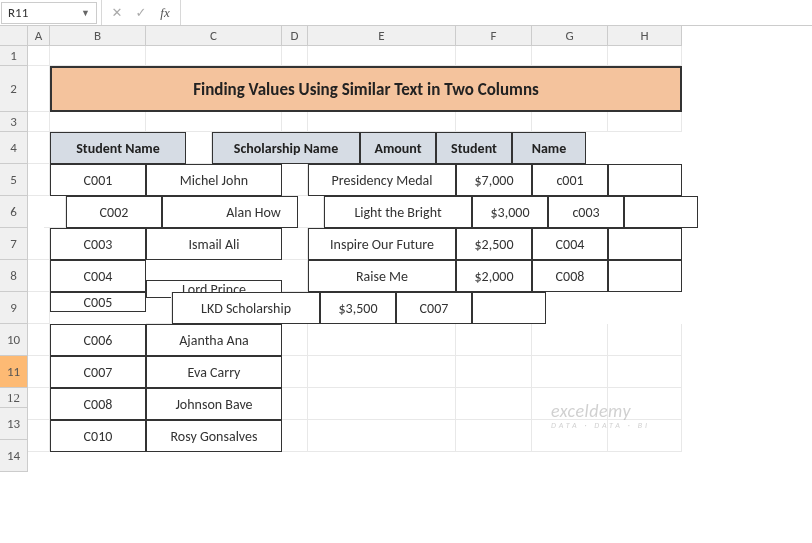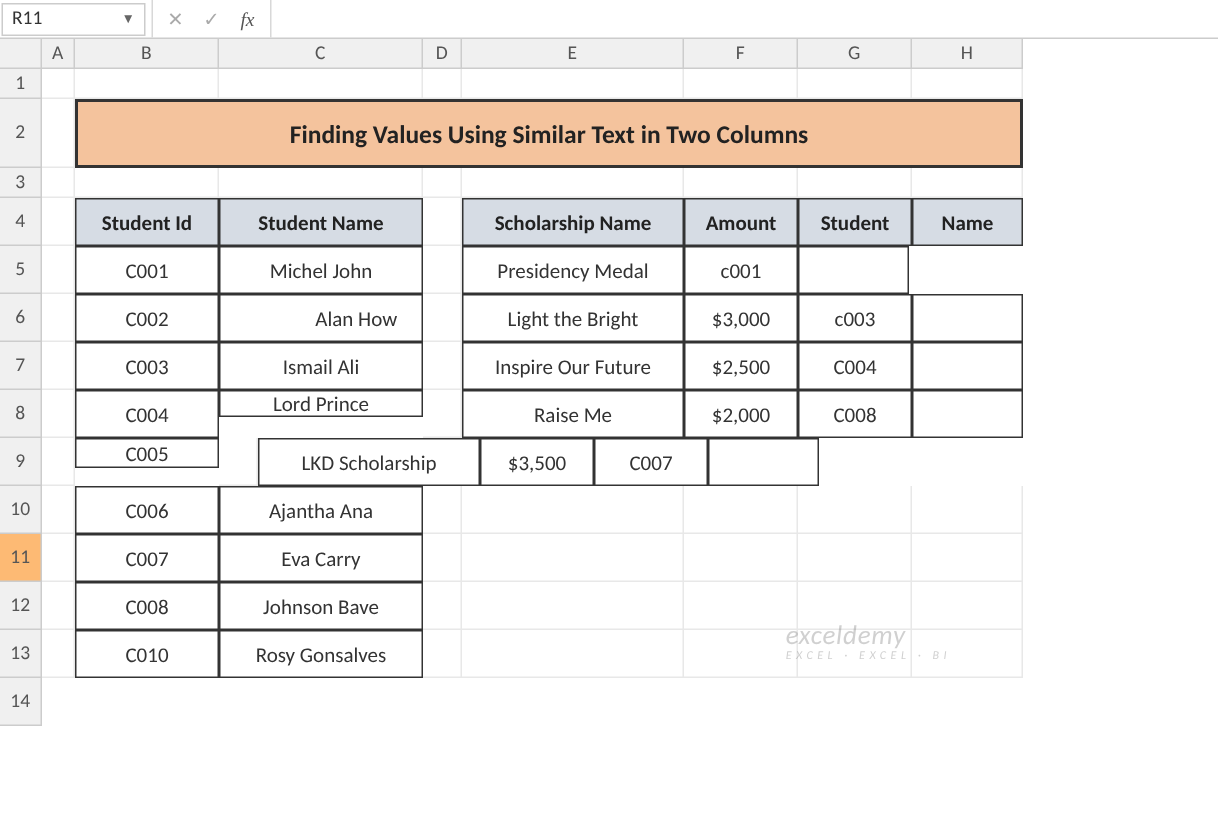--- a/index.html
+++ b/index.html
@@ -194,28 +194,28 @@
       <div class="row-header" style="height: 46px;">2</div>
       <div class="row-header" style="height: 20px;">3</div>
       <div class="row-header" style="height: 32px;">4</div>
       <div class="row-header" style="height: 32px;">5</div>
       <div class="row-header" style="height: 32px;">6</div>
       <div class="row-header" style="height: 32px;">7</div>
       <div class="row-header" style="height: 32px;">8</div>
       <div class="row-header" style="height: 32px;">9</div>
       <div class="row-header" style="height: 32px;">10</div>
       <div class="row-header selected" style="height: 32px;">11</div>
-      <div class="row-header" style="height: 32px;">12</div>
+      <div class="row-header" style="height: 20px; font-family: Liberation Serif, serif;">12</div>
       <div class="row-header" style="height: 32px;">13</div>
       <div class="row-header" style="height: 32px;">14</div>
     </div>
   <div class="grid" id="grid">
     <div class="watermark">
       <span>exceldemy</span>
-      <span class="sub">EXCEL · EXCEL · BI</span>
+      <span class="sub">DATA · DATA · BI</span>
     </div>
   <div class="row" style="height: 20px;">
         <div class="cell" style="width: 22px; height: 20px;"></div>
         <div class="cell" style="width: 96px; height: 20px;"></div>
         <div class="cell" style="width: 136px; height: 20px;"></div>
         <div class="cell" style="width: 26px; height: 20px;"></div>
         <div class="cell" style="width: 148px; height: 20px;"></div>
         <div class="cell" style="width: 76px; height: 20px;"></div>
         <div class="cell" style="width: 76px; height: 20px;"></div>
         <div class="cell" style="width: 74px; height: 20px;"></div>
@@ -229,38 +229,38 @@
         <div class="cell" style="width: 96px; height: 20px;"></div>
         <div class="cell" style="width: 136px; height: 20px;"></div>
         <div class="cell" style="width: 26px; height: 20px;"></div>
         <div class="cell" style="width: 148px; height: 20px;"></div>
         <div class="cell" style="width: 76px; height: 20px;"></div>
         <div class="cell" style="width: 76px; height: 20px;"></div>
         <div class="cell" style="width: 74px; height: 20px;"></div>
       </div>
       <div class="row" style="height: 32px;">
         <div class="cell" style="width: 22px; height: 32px;"></div>
-        <div class="cell table-header" style="width: 96px; height: 32px;">Student Id</div>
         <div class="cell table-header" style="width: 136px; height: 32px;">Student Name</div>
         <div class="cell" style="width: 26px; height: 32px;"></div>
         <div class="cell table-header" style="width: 148px; height: 32px;">Scholarship Name</div>
         <div class="cell table-header" style="width: 76px; height: 32px;">Amount</div>
         <div class="cell table-header" style="width: 76px; height: 32px;">Student</div>
         <div class="cell table-header" style="width: 74px; height: 32px;">Name</div>
       </div>
       <div class="row" style="height: 32px;">
         <div class="cell" style="width: 22px; height: 32px;"></div>
         <div class="cell table-cell" style="width: 96px; height: 32px;">C001</div>
         <div class="cell table-cell" style="width: 136px; height: 32px;">Michel John</div>
         <div class="cell" style="width: 26px; height: 32px;"></div>
         <div class="cell table-cell" style="width: 148px; height: 32px;">Presidency Medal</div>
+        <div class="cell table-cell" style="width: 76px; height: 32px;">$7,000</div>
         <div class="cell table-cell" style="width: 76px; height: 32px;">c001</div>
         <div class="cell table-cell" style="width: 74px; height: 32px;"></div>
       </div>
-      <div class="row" style="height: 32px;">
+      <div class="row" style="height: 32px; margin-left: 16px;">
         <div class="cell" style="width: 22px; height: 32px;"></div>
         <div class="cell table-cell" style="width: 96px; height: 32px;">C002</div>
         <div class="cell table-cell" style="width: 136px; height: 32px; padding-left: 47px;">Alan How</div>
         <div class="cell" style="width: 26px; height: 32px;"></div>
         <div class="cell table-cell" style="width: 148px; height: 32px;">Light the Bright</div>
         <div class="cell table-cell" style="width: 76px; height: 32px;">$3,000</div>
         <div class="cell table-cell" style="width: 76px; height: 32px;">c003</div>
         <div class="cell table-cell" style="width: 74px; height: 32px;"></div>
       </div>
       <div class="row" style="height: 32px;">
@@ -269,21 +269,21 @@
         <div class="cell table-cell" style="width: 136px; height: 32px;">Ismail Ali</div>
         <div class="cell" style="width: 26px; height: 32px;"></div>
         <div class="cell table-cell" style="width: 148px; height: 32px;">Inspire Our Future</div>
         <div class="cell table-cell" style="width: 76px; height: 32px;">$2,500</div>
         <div class="cell table-cell" style="width: 76px; height: 32px;">C004</div>
         <div class="cell table-cell" style="width: 74px; height: 32px;"></div>
       </div>
       <div class="row" style="height: 32px;">
         <div class="cell" style="width: 22px; height: 32px;"></div>
         <div class="cell table-cell" style="width: 96px; height: 32px;">C004</div>
-        <div class="cell table-cell" style="width: 136px; height: 18px;">Lord Prince</div>
+        <div class="cell table-cell" style="width: 136px; height: 18px; margin-top: 20px;">Lord Prince</div>
         <div class="cell" style="width: 26px; height: 32px;"></div>
         <div class="cell table-cell" style="width: 148px; height: 32px;">Raise Me</div>
         <div class="cell table-cell" style="width: 76px; height: 32px;">$2,000</div>
         <div class="cell table-cell" style="width: 76px; height: 32px;">C008</div>
         <div class="cell table-cell" style="width: 74px; height: 32px;"></div>
       </div>
       <div class="row" style="height: 32px;">
         <div class="cell" style="width: 22px; height: 32px;"></div>
         <div class="cell table-cell" style="width: 96px; height: 20px; text-align: center;">C005</div>
         <div class="cell" style="width: 26px; height: 32px;"></div>

